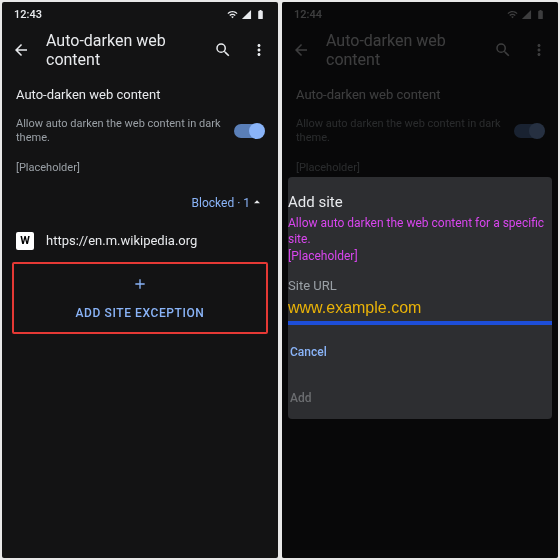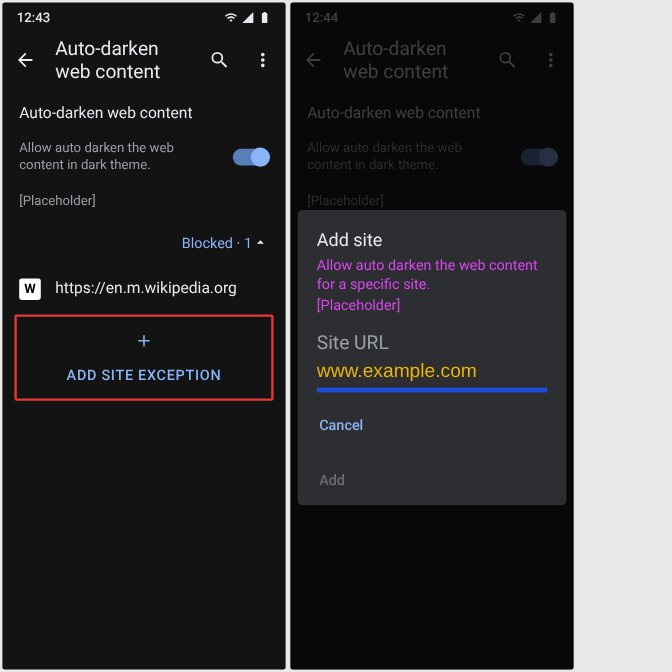--- a/index.html
+++ b/index.html
@@ -1,17 +1,17 @@
 <!DOCTYPE html>
 <html><head>
 <meta charset="utf-8">
 <style>
   * { box-sizing: border-box; margin: 0; padding: 0; }
   body { background: #e8e8e8; width: 560px; height: 560px; font-family: Roboto, -apple-system, sans-serif; display: flex; gap: 4px; padding: 2px; }
-  .phone { width: 236px; height: 556px; background: #131314; color: #e8eaed; position: relative; overflow: hidden; border-radius: 2px; }
+  .phone { width: 276px; height: 556px; background: #131314; color: #e8eaed; position: relative; overflow: hidden; border-radius: 2px; }
   .statusbar { display: flex; justify-content: space-between; align-items: center; padding: 6px 12px 2px; font-size: 11px; font-weight: 500; }
   .status-icons { display: flex; gap: 3px; align-items: center; }
   .status-icons svg { width: 11px; height: 11px; fill: #e8eaed; }
   .appbar { display: flex; align-items: center; padding: 8px 8px; gap: 14px; }
   .appbar .title { font-size: 16px; font-weight: 400; flex: 1; }
   .iconbtn { width: 22px; height: 22px; display: flex; align-items: center; justify-content: center; cursor: pointer; }
   .iconbtn svg { width: 18px; height: 18px; fill: #e8eaed; }
   .setting-row { display: flex; align-items: center; padding: 10px 14px; gap: 12px; }
   .setting-text { flex: 1; }
   .setting-title { font-size: 13px; color: #e8eaed; }
@@ -20,24 +20,24 @@
   .toggle::after { content:''; position:absolute; width:16px; height:16px; background:#8ab4f8; border-radius:50%; top:-1px; right:-1px; }
   .section-header { display:flex; align-items:center; justify-content:flex-end; padding: 10px 14px; font-size: 12px; color:#8ab4f8; }
   .section-header .chev svg { width:14px; height:14px; fill:#e8eaed; }
   .list-item { display:flex; align-items:center; gap:12px; padding: 10px 14px; font-size:13px; }
   .favicon { width:18px; height:18px; background:#fff; color:#000; border-radius:2px; font-size:11px; font-weight:700; display:flex; align-items:center; justify-content:center; flex-shrink:0; }
   .add-row { display:flex; align-items:center; gap:14px; padding:12px 14px; margin: 2px 10px; font-size:12px; font-weight:500; letter-spacing:0.6px; color:#8ab4f8;flex-direction:column; }
   .add-row svg { width:16px; height:16px; fill:#8ab4f8; }
   .highlight { border: 2px solid #e53935; border-radius:2px; }
   .overlay { position:absolute; inset:0; background:rgba(0,0,0,0.55); display:flex; align-items:center; justify-content:center; padding: 0 6px; }
   .dimmed { opacity: 0.55; }
-  .dialog { background:#2d2e31; width:100%; border-radius:4px; padding:16px 16px 8px; position:relative; top:18px; }
+  .dialog { background:#2d2e31; width:100%; border-radius:4px; padding:16px 0 8px; position:relative; top:18px; }
   .dlg-title { font-size:15px; margin-bottom:4px; }
   .dlg-sub { font-size:12px; color:#d946ef; line-height:1.35; margin-bottom:14px; }
-  .dlg-label { font-size:16px; color:#9aa0a6; margin-bottom:2px; }
+  .dlg-label { font-size:13px; color:#9aa0a6; margin-bottom:2px; }
   .dlg-input { background:transparent; border:none; border-bottom:4px solid #1d4ed8; color:#eab308; font-size:16px; width:100%; padding:4px 0; outline:none; }
   .dlg-actions { display:flex; justify-content:flex-end; gap:20px; margin-top:14px;flex-direction:column; }
   .dlg-btn { font-size:12px; font-weight:500; color:#8ab4f8; cursor:pointer; padding:6px 2px; }
   .dlg-btn.dim { color:#6b6d70; }
   .allowed-item { color:#9aa0a6; }
 </style>
 </head>
 <body>
 
 <div class="phone">

